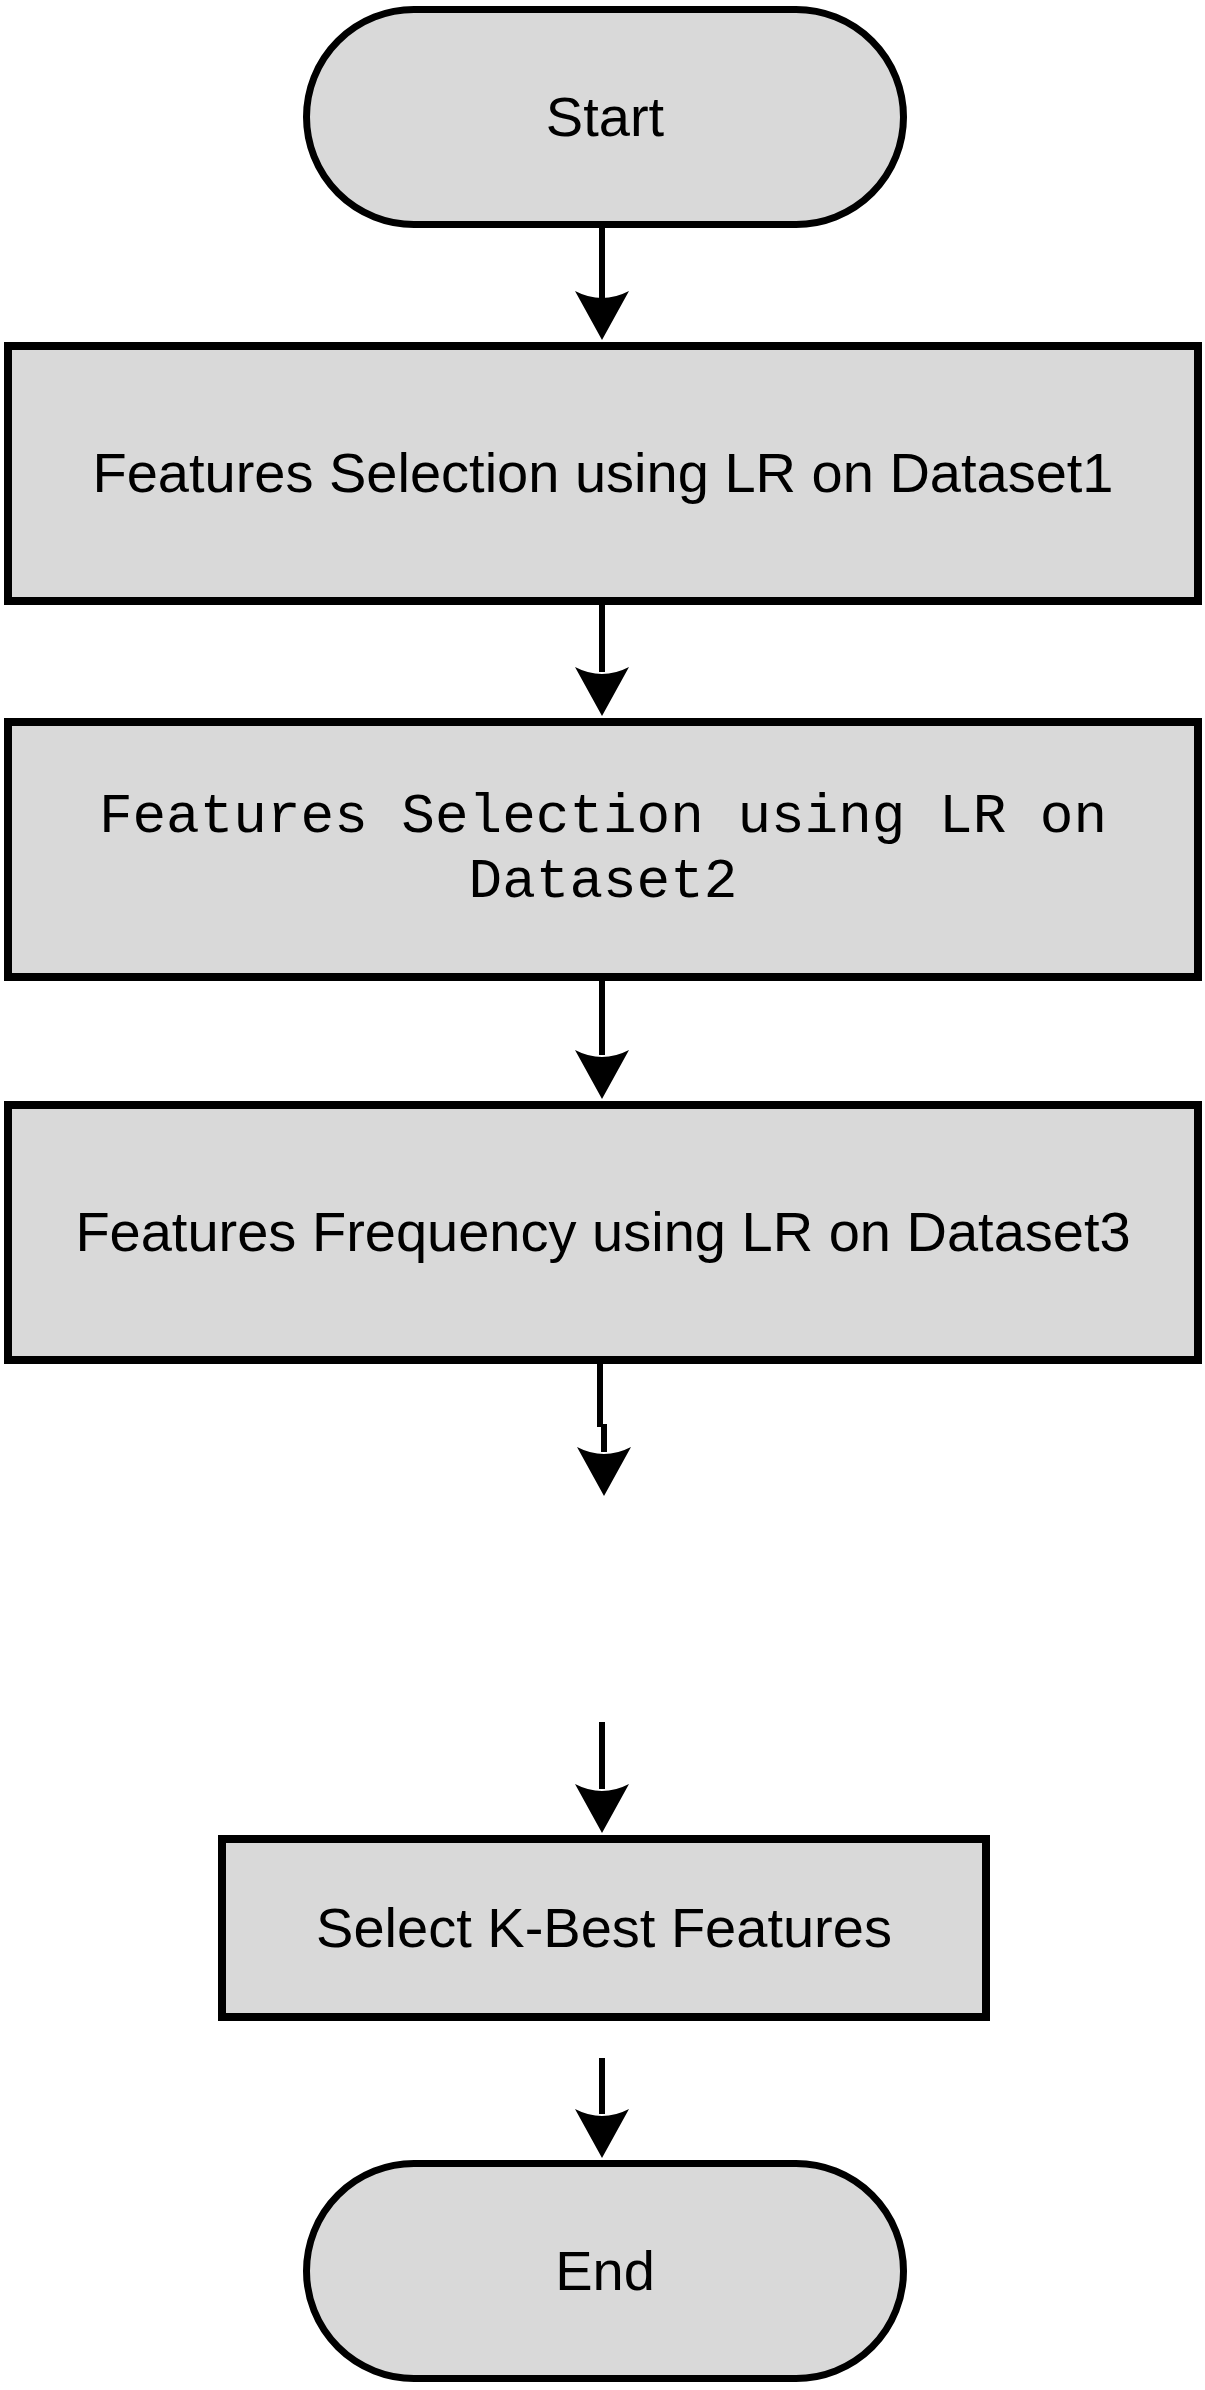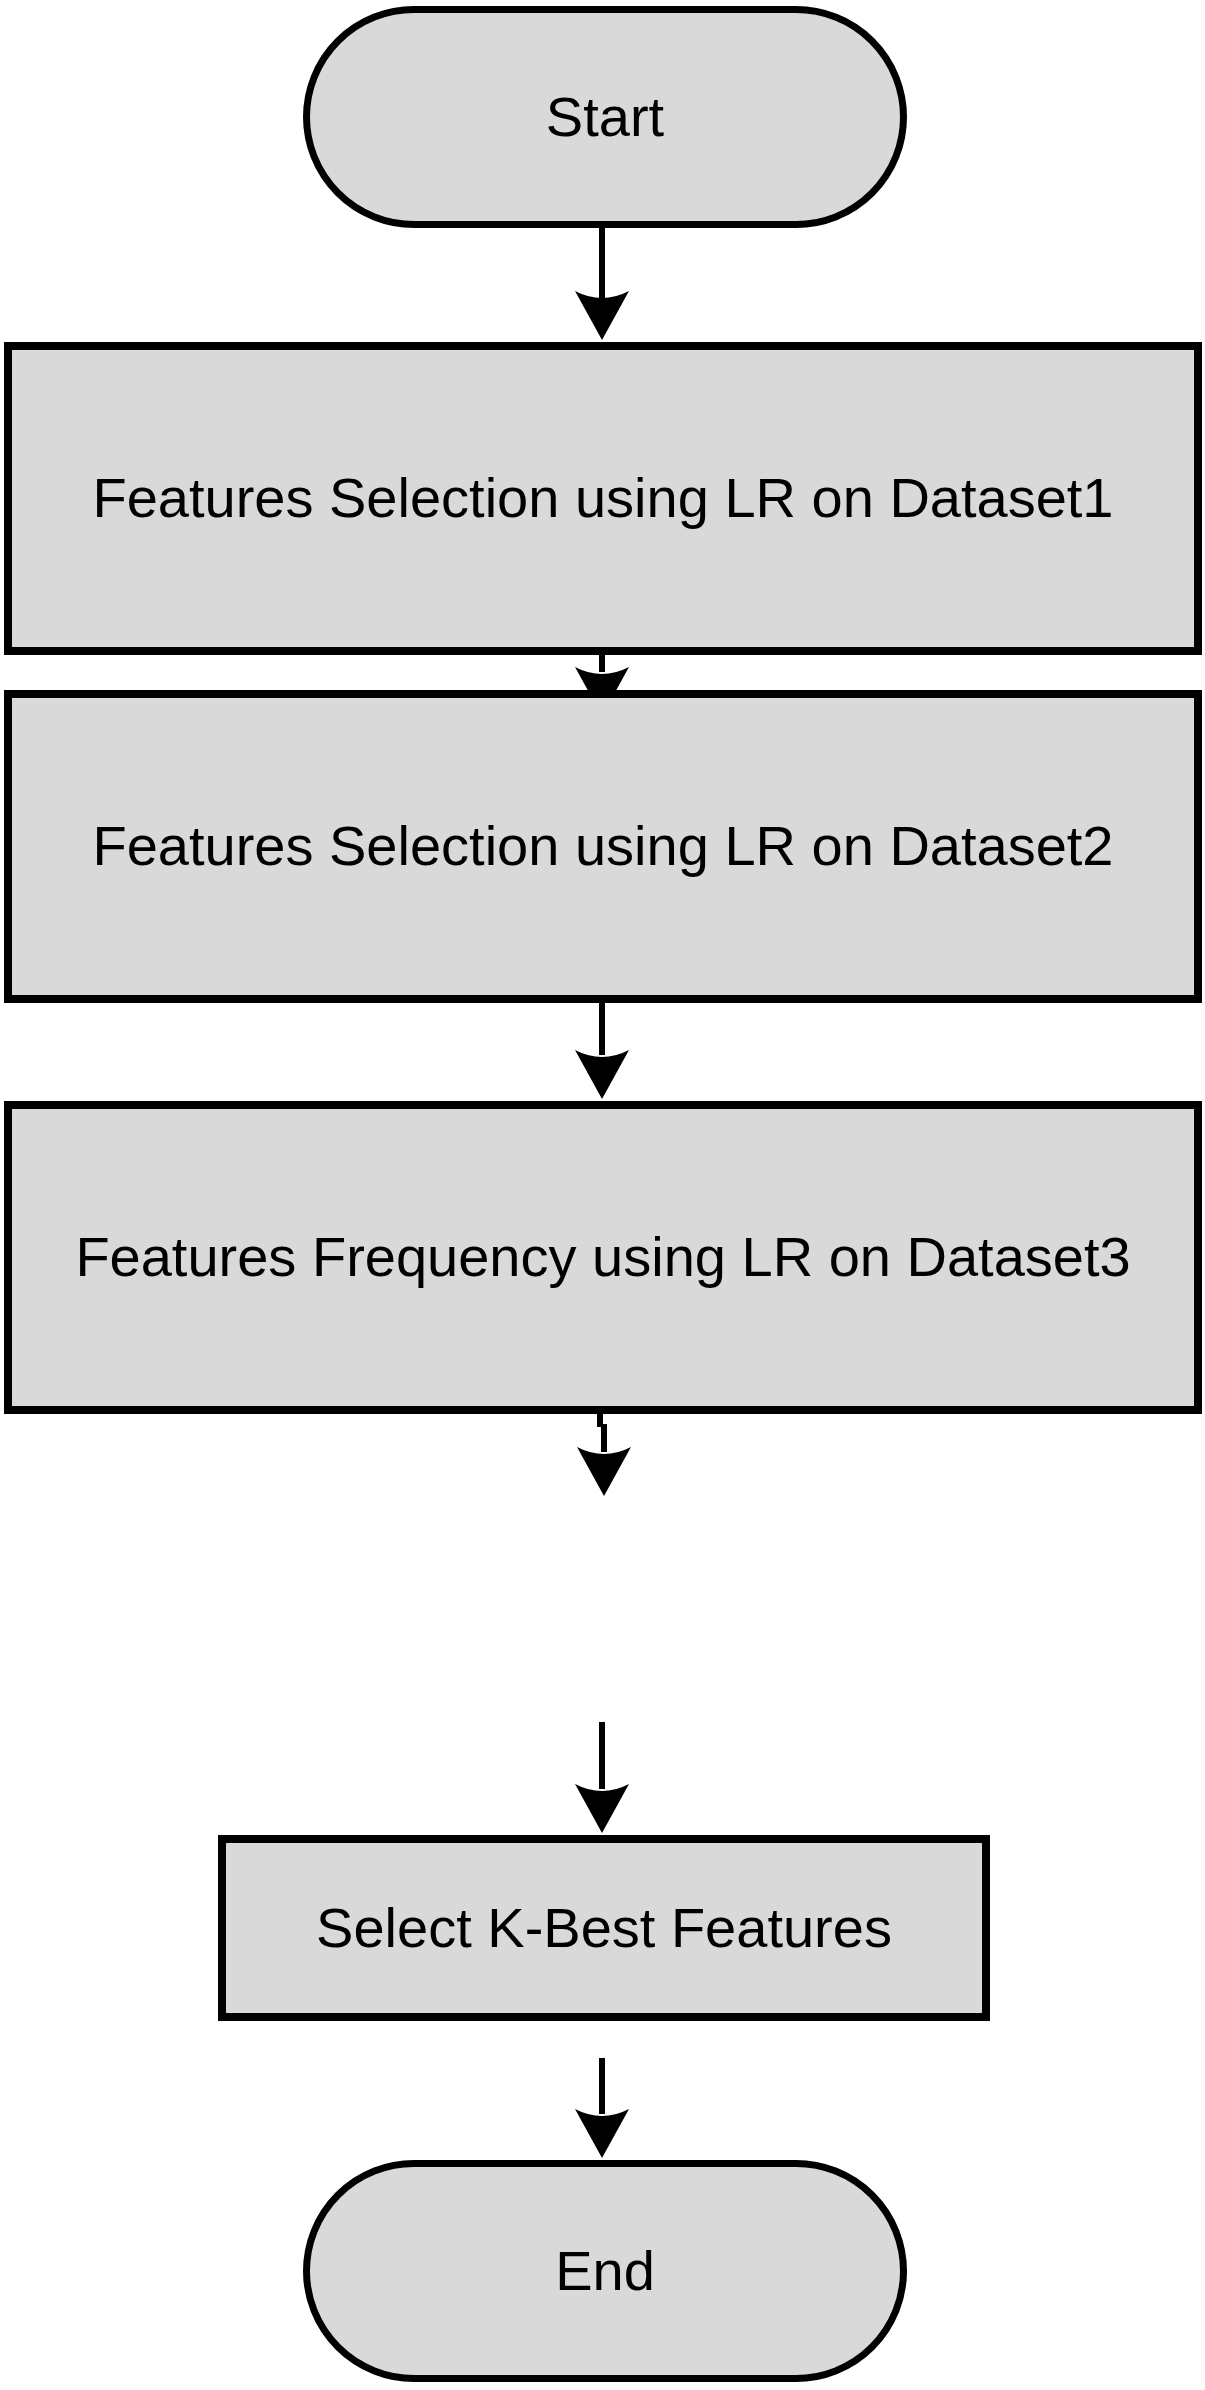--- a/index.html
+++ b/index.html
@@ -29,26 +29,26 @@
     color: #000000;
     font-size: 56px;
     line-height: 1.15;
     z-index: 2;
   }
   .node .label { display: block; padding: 0 20px; }
   .terminator {
     border-radius: 112px;
     border-width: 7px;
   }
-  .process-wide  { left: 4px;   width: 1198px; height: 313px; }
+  .process-wide  { left: 4px;   width: 1198px; height: 263px; }
   .process-small { left: 218px; width: 772px;  height: 226px; }
 
   .n-start { left: 303px; top: 6px;    width: 604px; height: 222px; }
   .n-fs1   { top: 342px; }
-  .n-fs2   { top: 690px; }
+  .n-fs2   { top: 718px; font-family: Liberation Mono, monospace; }
   .n-fs3   { top: 1101px; }
   .n-freq  { top: 1498px; }
   .n-kbest { top: 1835px; height: 186px; }
   .n-end   { left: 303px; top: 2160px; width: 604px; height: 222px; }
 
   .edge-line { stroke: #000000; stroke-width: 6; fill: none; }
   .edge-head { fill: #000000; stroke: none; }
 </style>
 </head>
 <body>

